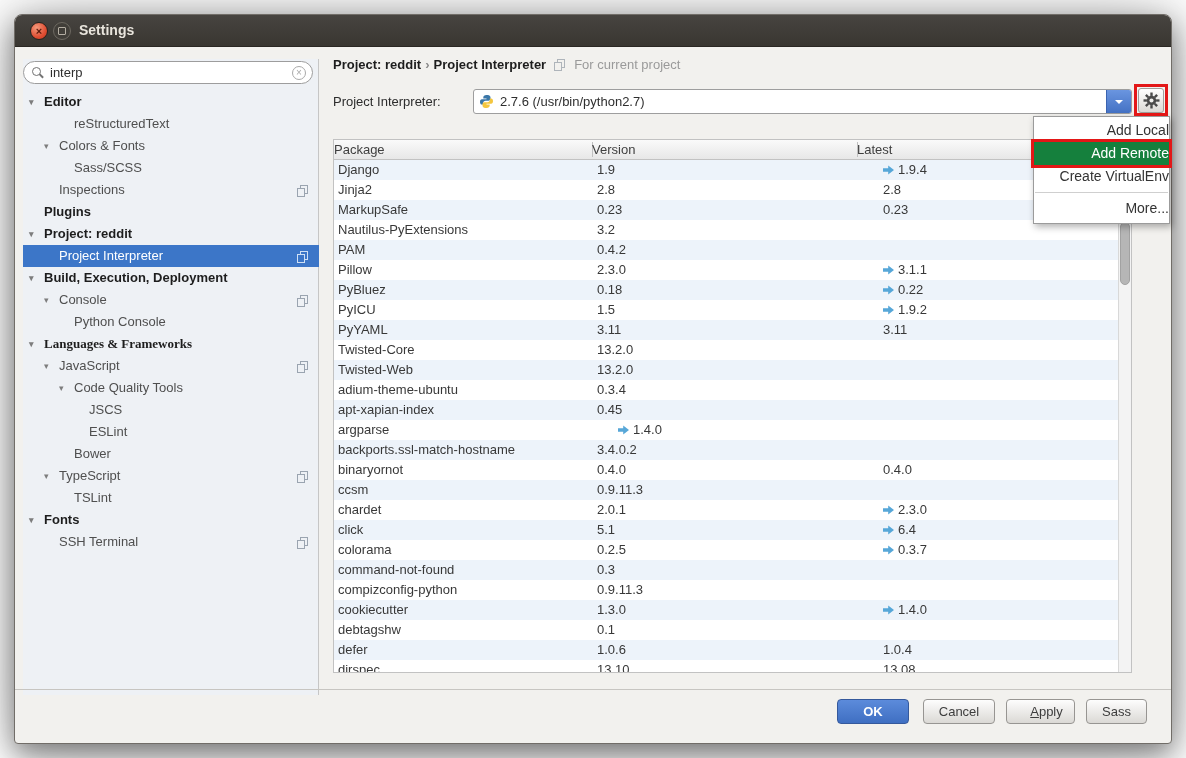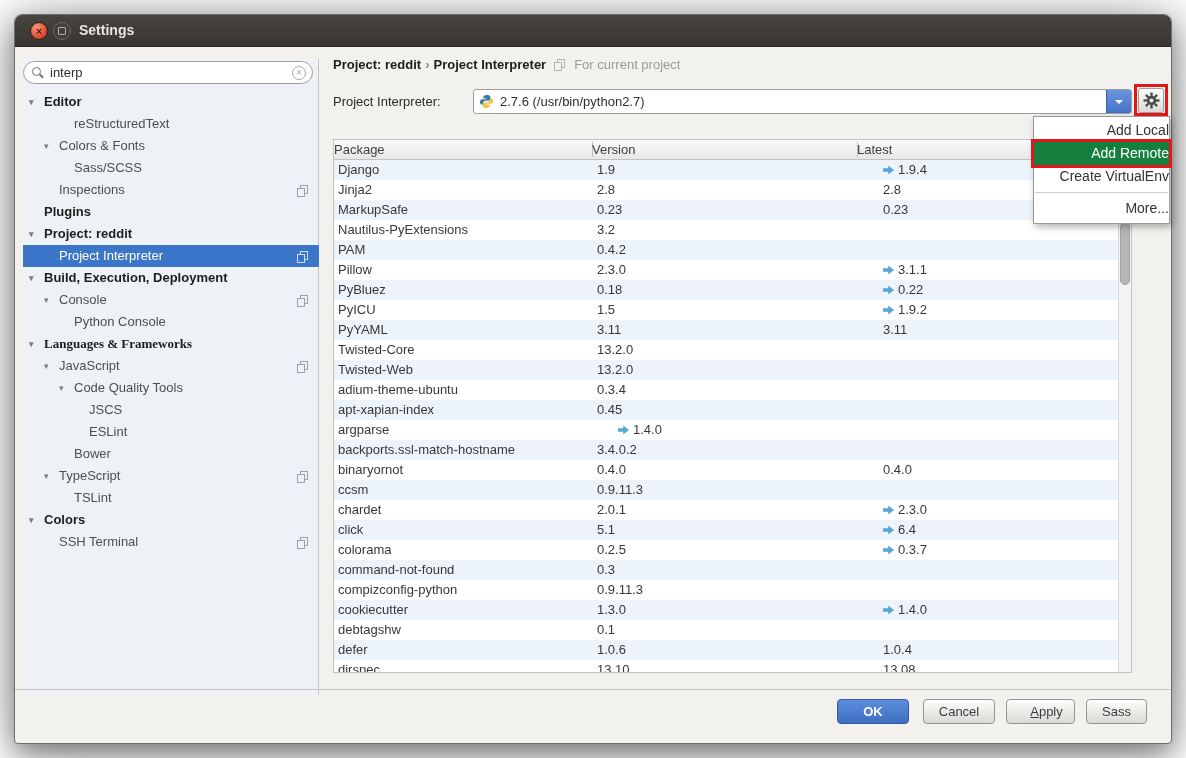--- a/index.html
+++ b/index.html
@@ -157,21 +157,21 @@
         <div class="tree-row" style="padding-left: 21px;"><span class="tree-arrow">▾</span><span>Console</span><span class="copy-icon"></span></div>
         <div class="tree-row" style="padding-left: 36px;"><span class="tree-arrow"></span><span>Python Console</span></div>
         <div class="tree-row bold" style="padding-left: 6px; font-family: Liberation Serif, serif;"><span class="tree-arrow">▾</span><span>Languages &amp; Frameworks</span></div>
         <div class="tree-row" style="padding-left: 21px;"><span class="tree-arrow">▾</span><span>JavaScript</span><span class="copy-icon"></span></div>
         <div class="tree-row" style="padding-left: 36px;"><span class="tree-arrow">▾</span><span>Code Quality Tools</span></div>
         <div class="tree-row" style="padding-left: 51px;"><span class="tree-arrow"></span><span>JSCS</span></div>
         <div class="tree-row" style="padding-left: 51px;"><span class="tree-arrow"></span><span>ESLint</span></div>
         <div class="tree-row" style="padding-left: 36px;"><span class="tree-arrow"></span><span>Bower</span></div>
         <div class="tree-row" style="padding-left: 21px;"><span class="tree-arrow">▾</span><span>TypeScript</span><span class="copy-icon"></span></div>
         <div class="tree-row" style="padding-left: 36px;"><span class="tree-arrow"></span><span>TSLint</span></div>
-        <div class="tree-row bold" style="padding-left: 6px;"><span class="tree-arrow">▾</span><span>Colors</span></div>
+        <div class="tree-row bold" style="padding-left: 6px;"><span class="tree-arrow">▾</span><span>Fonts</span></div>
         <div class="tree-row" style="padding-left: 21px;"><span class="tree-arrow"></span><span>SSH Terminal</span><span class="copy-icon"></span></div>
       </div>
   </div>
 
   <div class="breadcrumb">
     <span>Project: reddit</span><span class="sep">›</span><span>Project Interpreter</span><span class="page-icon"></span><span class="bc-note">For current project</span>
   </div>
 
   <div class="interp-label">Project Interpreter:</div>
   <div class="interp-combo">

